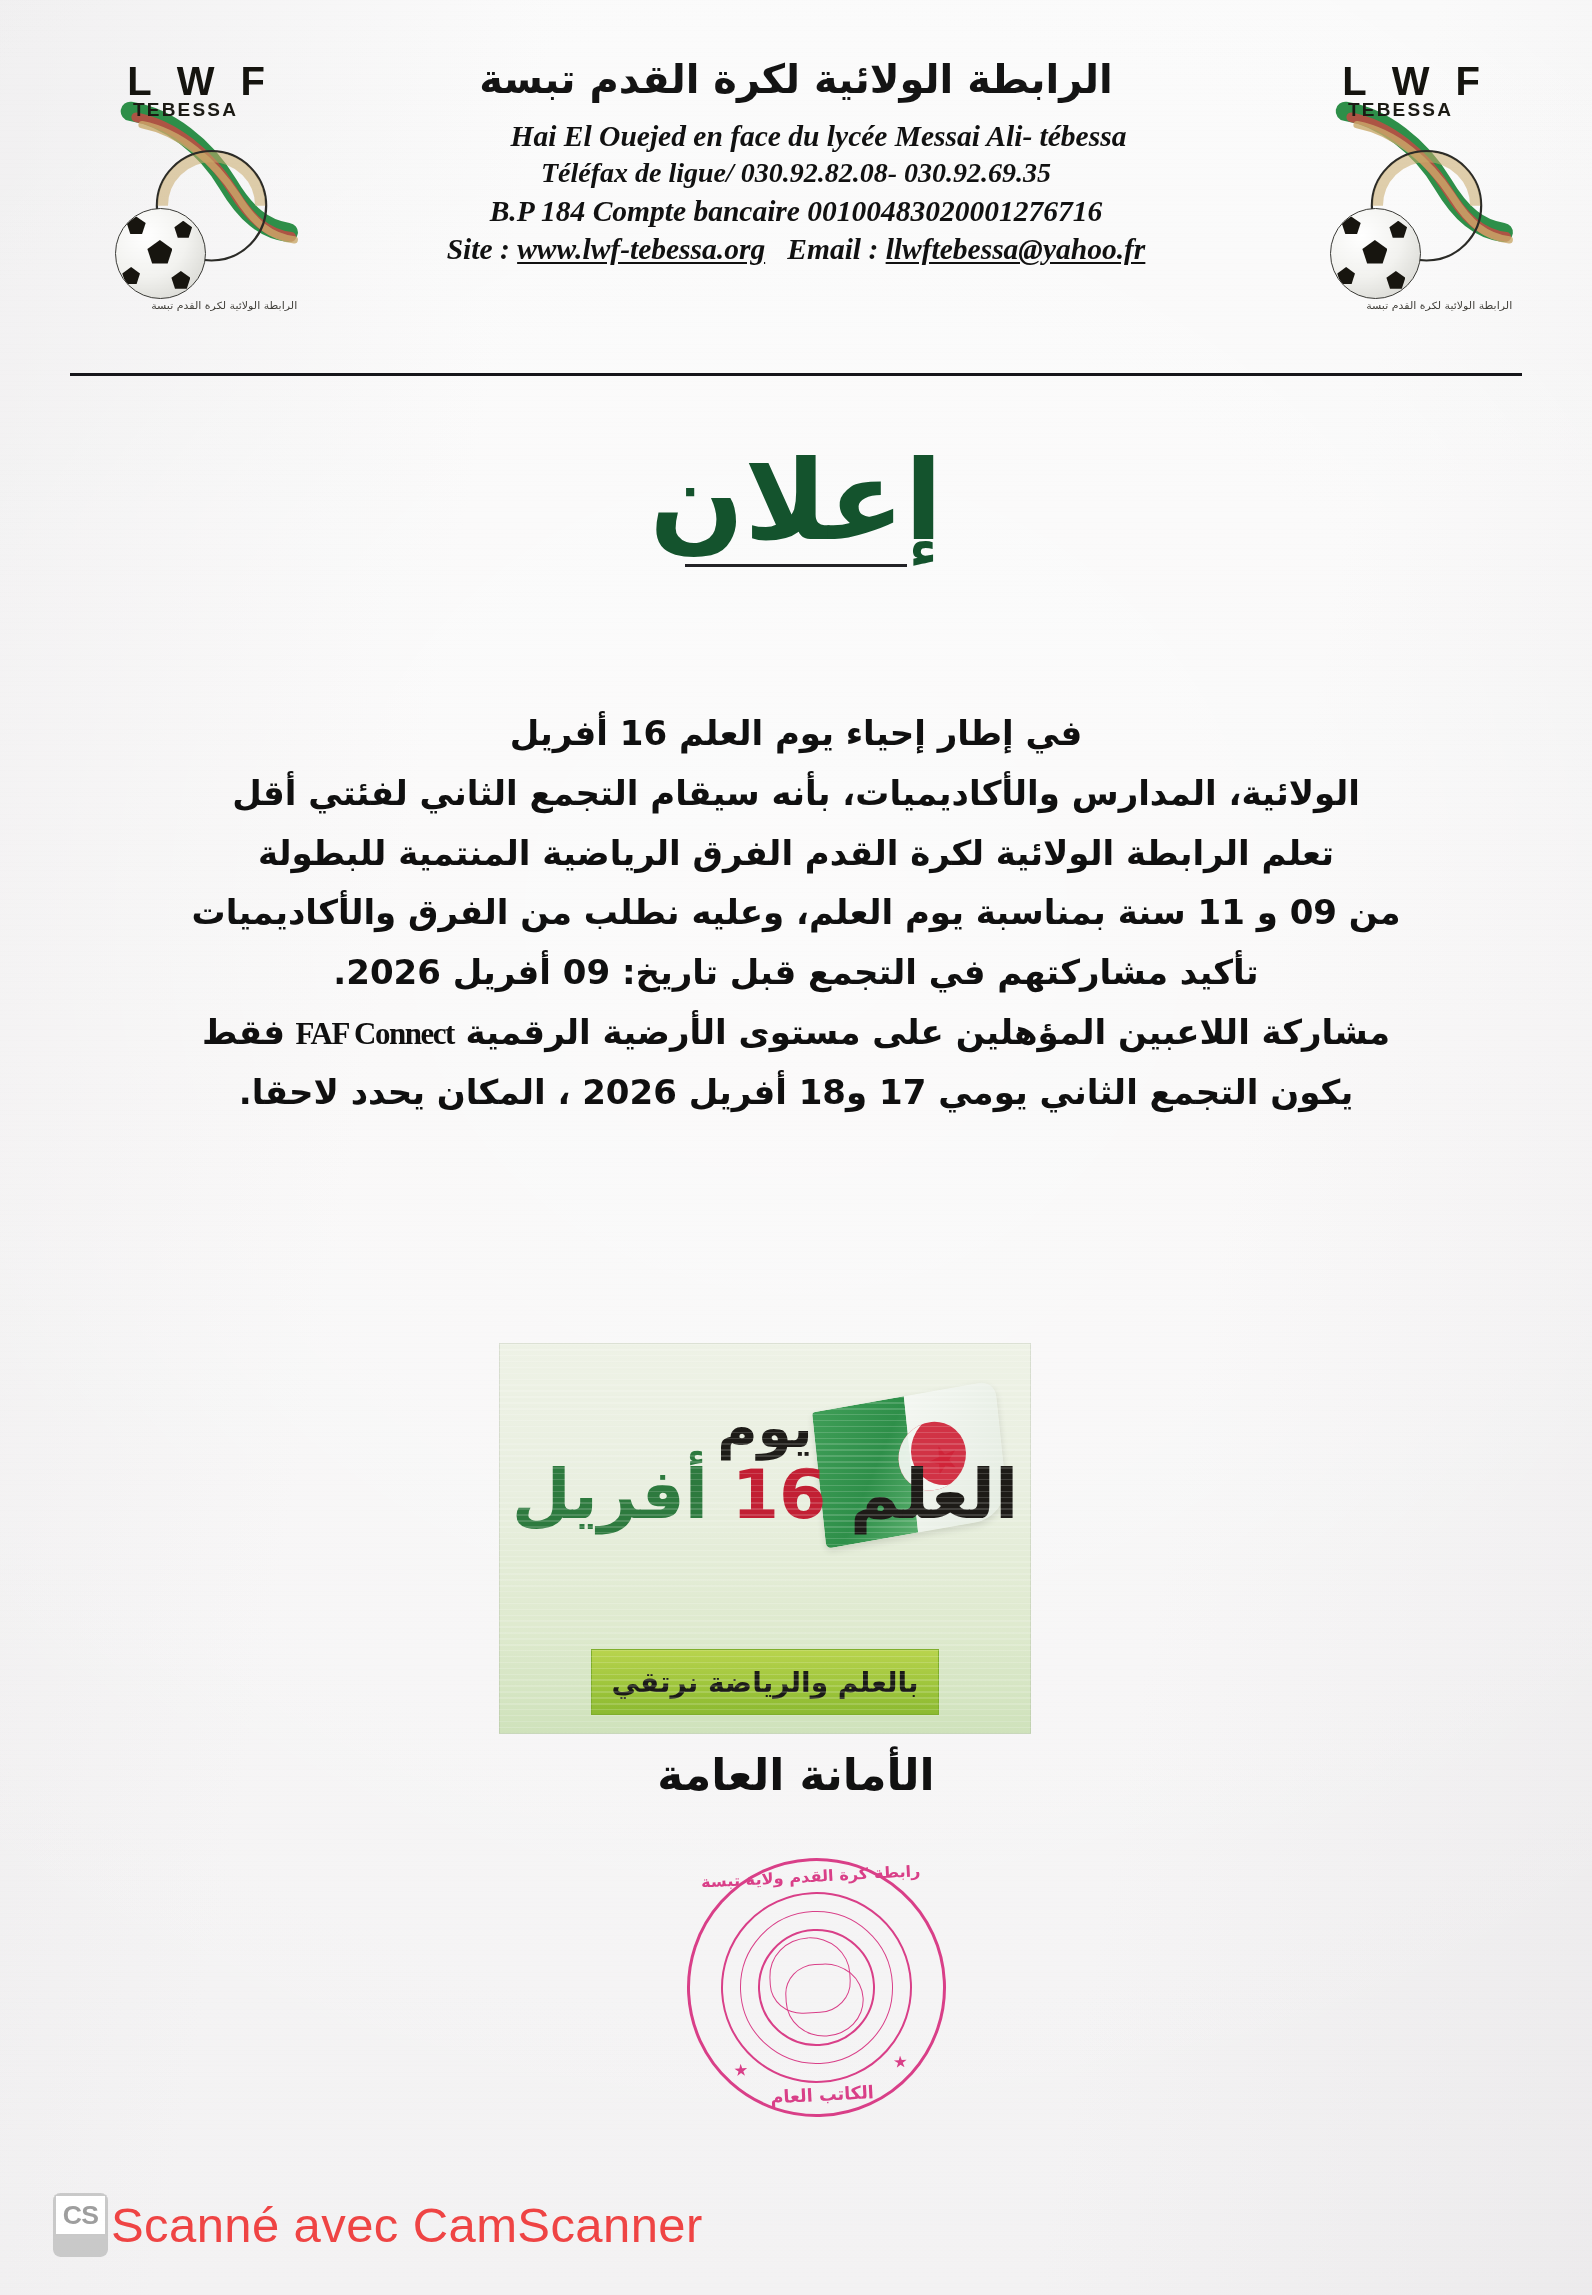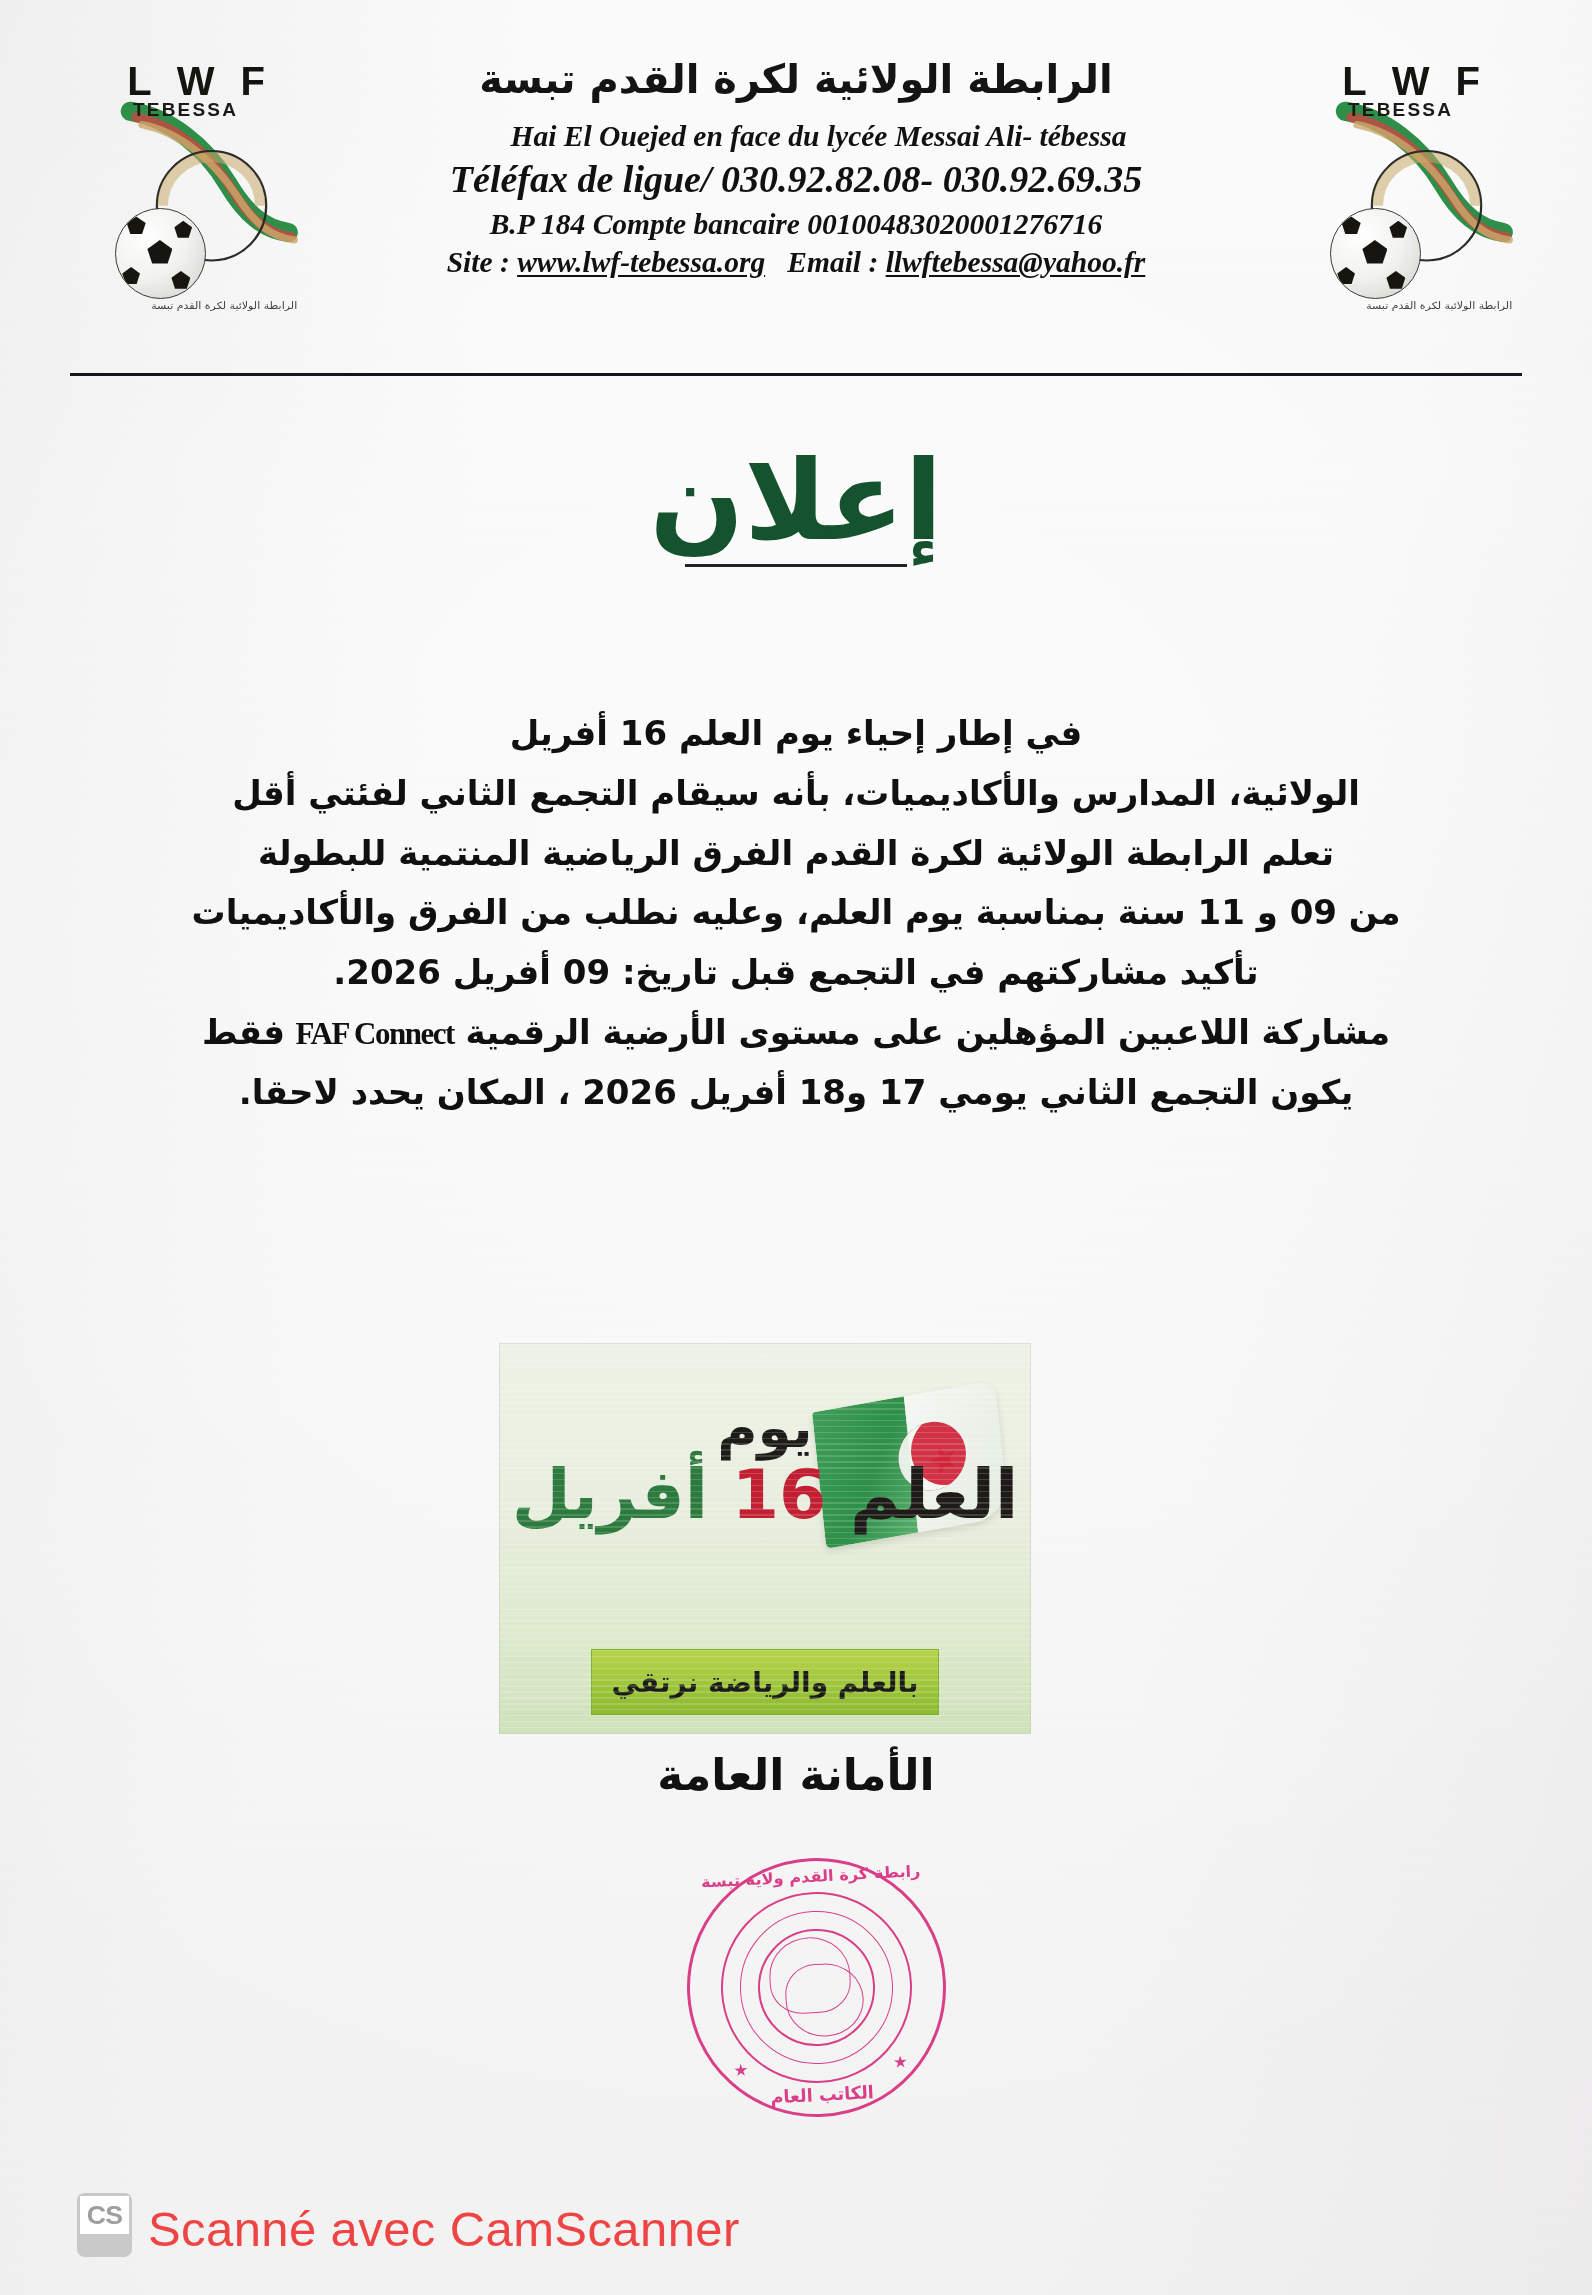--- a/index.html
+++ b/index.html
@@ -132,21 +132,21 @@
     left: 0; right: 0;
     top: 65px;
     text-align: center;
     font-family: "Liberation Serif", serif;
     font-style: italic;
     font-weight: 700;
     color: #111;
   }
   .header-fr div { line-height: 1.30; }
   .fr1 { font-size: 29.5px; padding-left: 45px; }
-  .fr2 { font-size: 38px; }
+  .fr2 { font-size: 28px; }
   .fr3 { font-size: 29.5px; }
   .fr4 { font-size: 29.5px; }
   .uline { text-decoration: underline; text-underline-offset: 3px; }
 
   .hr-main {
     position: absolute;
     left: 70px; right: 70px;
     top: 373px;
     height: 0;
     border-top: 3px solid #16161a;
@@ -354,23 +354,22 @@
   }
   .stamp-star.l { left: 43px; bottom: 44px; }
   .stamp-star.r { right: 43px; bottom: 44px; }
 
   
   .watermark {
     position: absolute;
     left: 53px;
     bottom: 38px;
     display: flex;
-    align-items: flex-end;
-    gap: 16px;
-    margin-left: 24px;
+    align-items: center;
+    gap: 3px;
   }
   .cs-icon {
     width: 55px; height: 64px;
     border-radius: 7.4px;
     background: #c9c9c9;
     position: relative;
     overflow: hidden;
     flex: none;
   }
   .cs-icon .cs-top {

